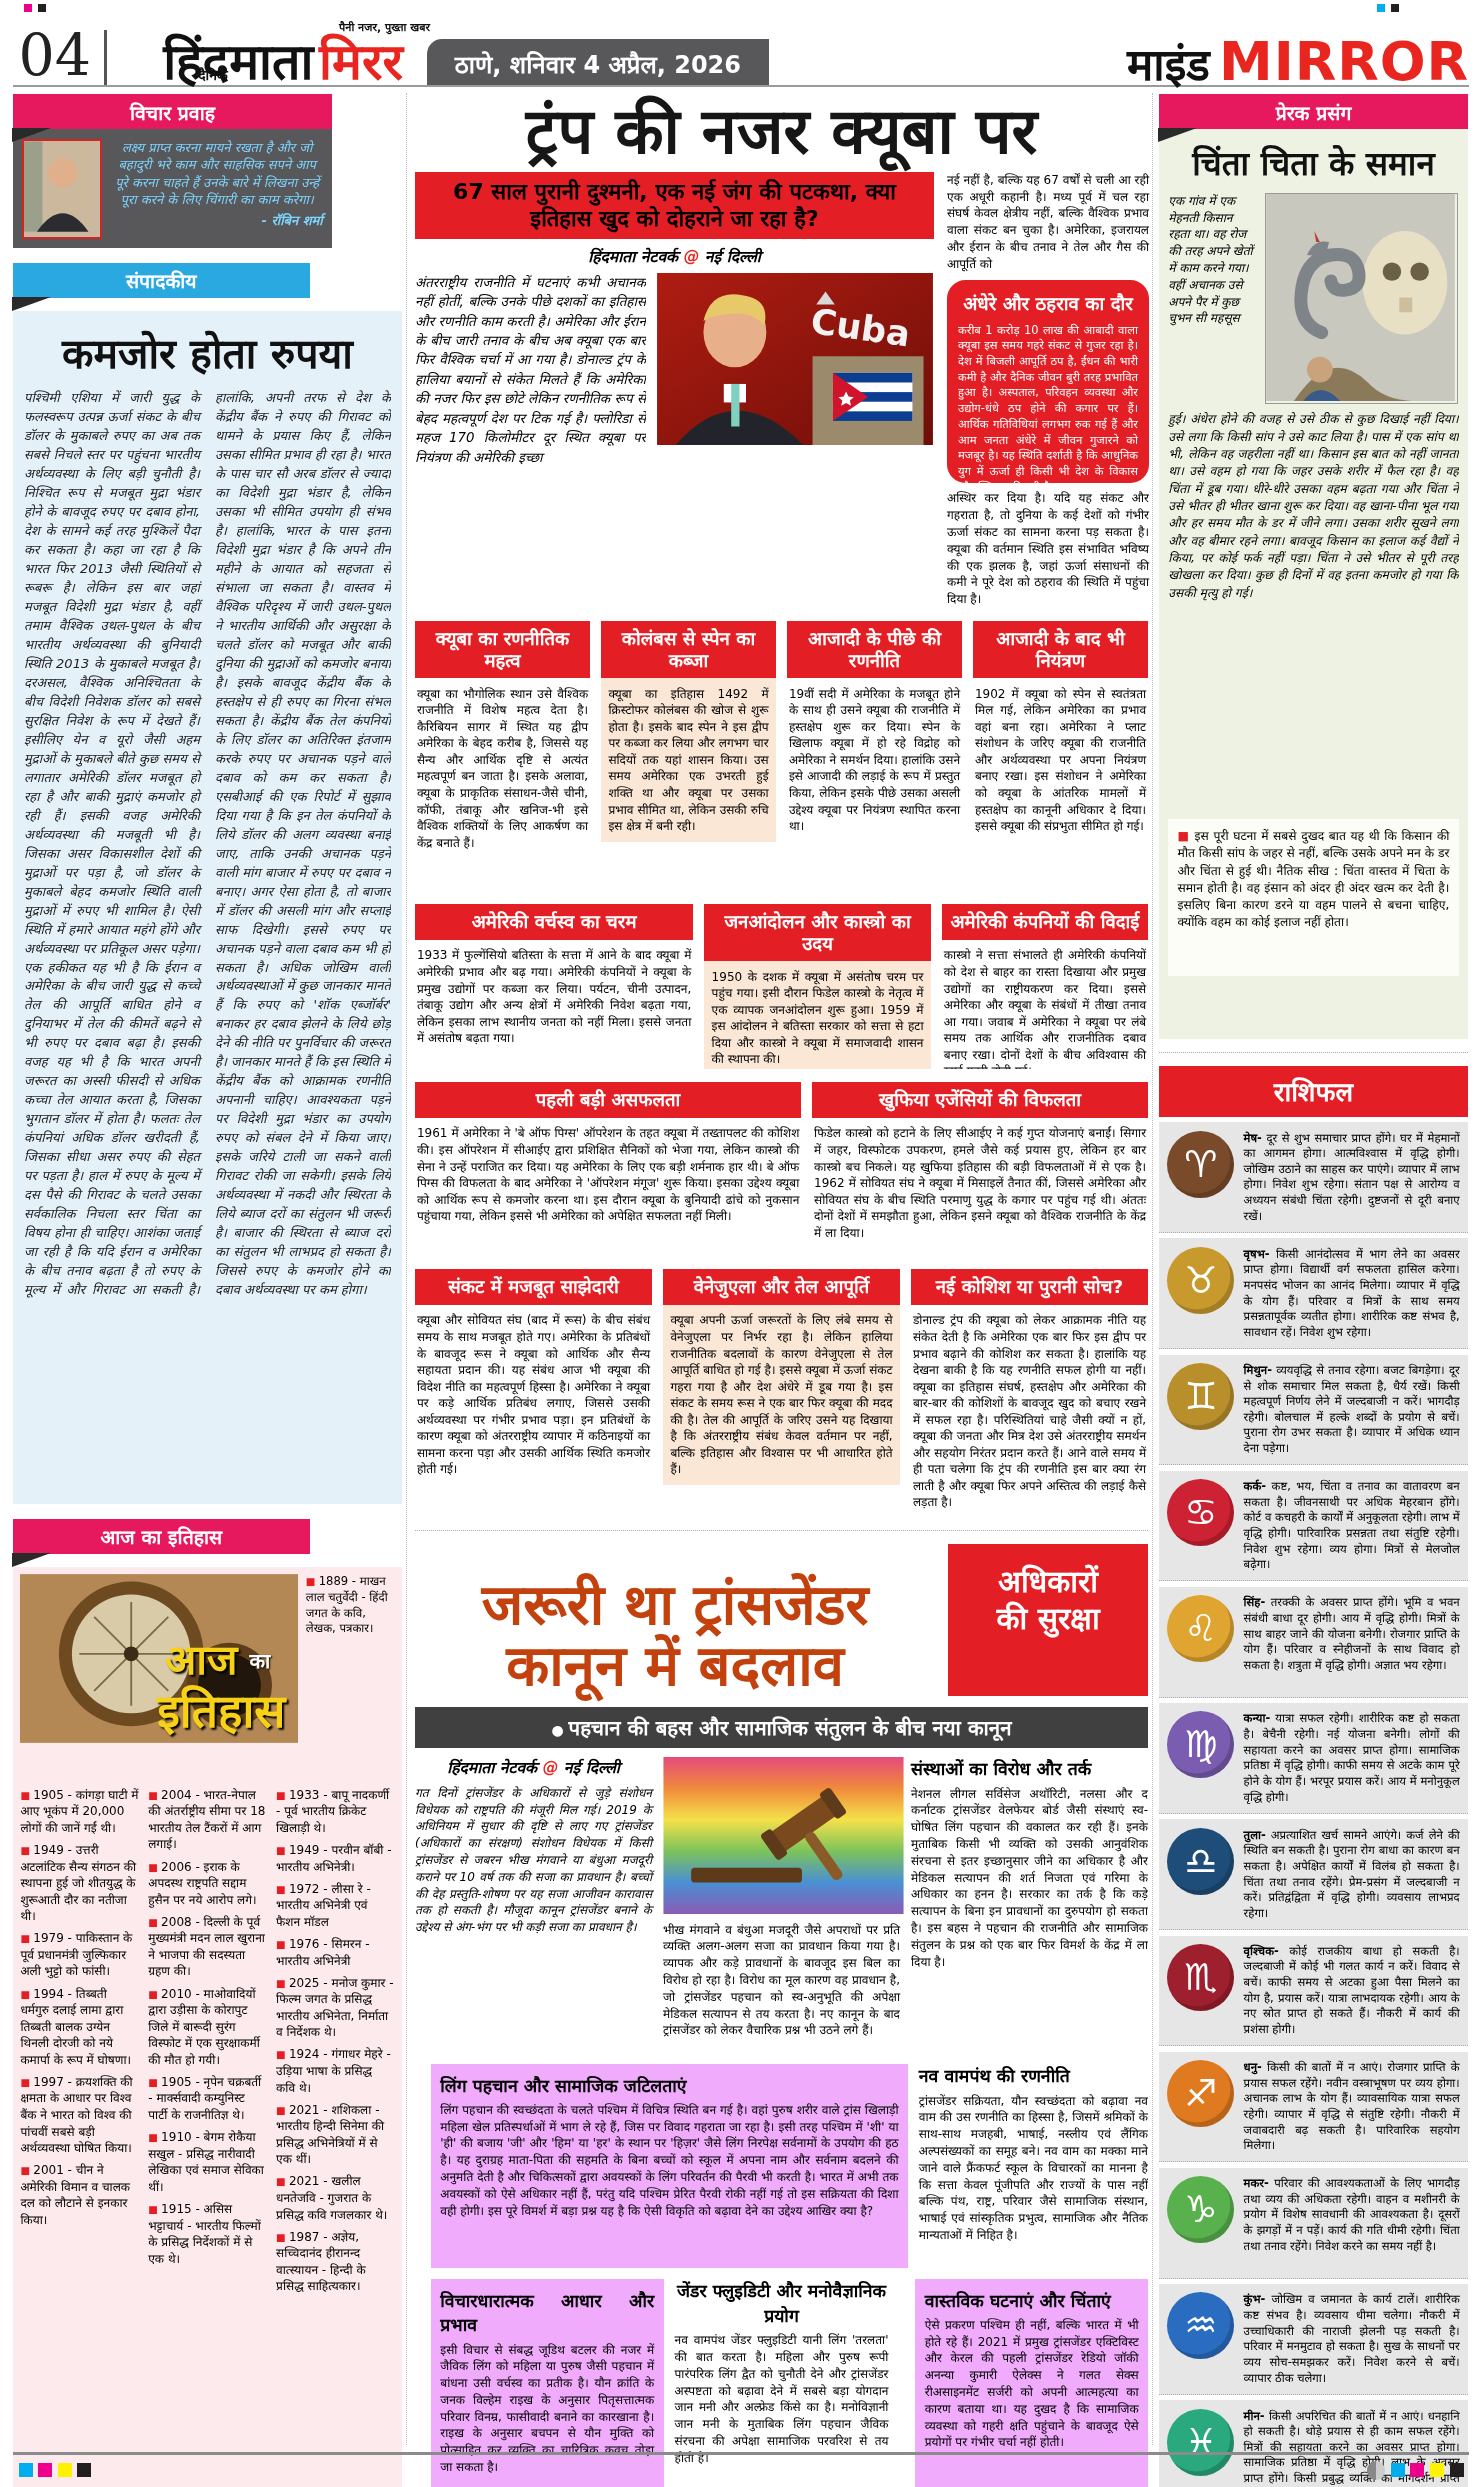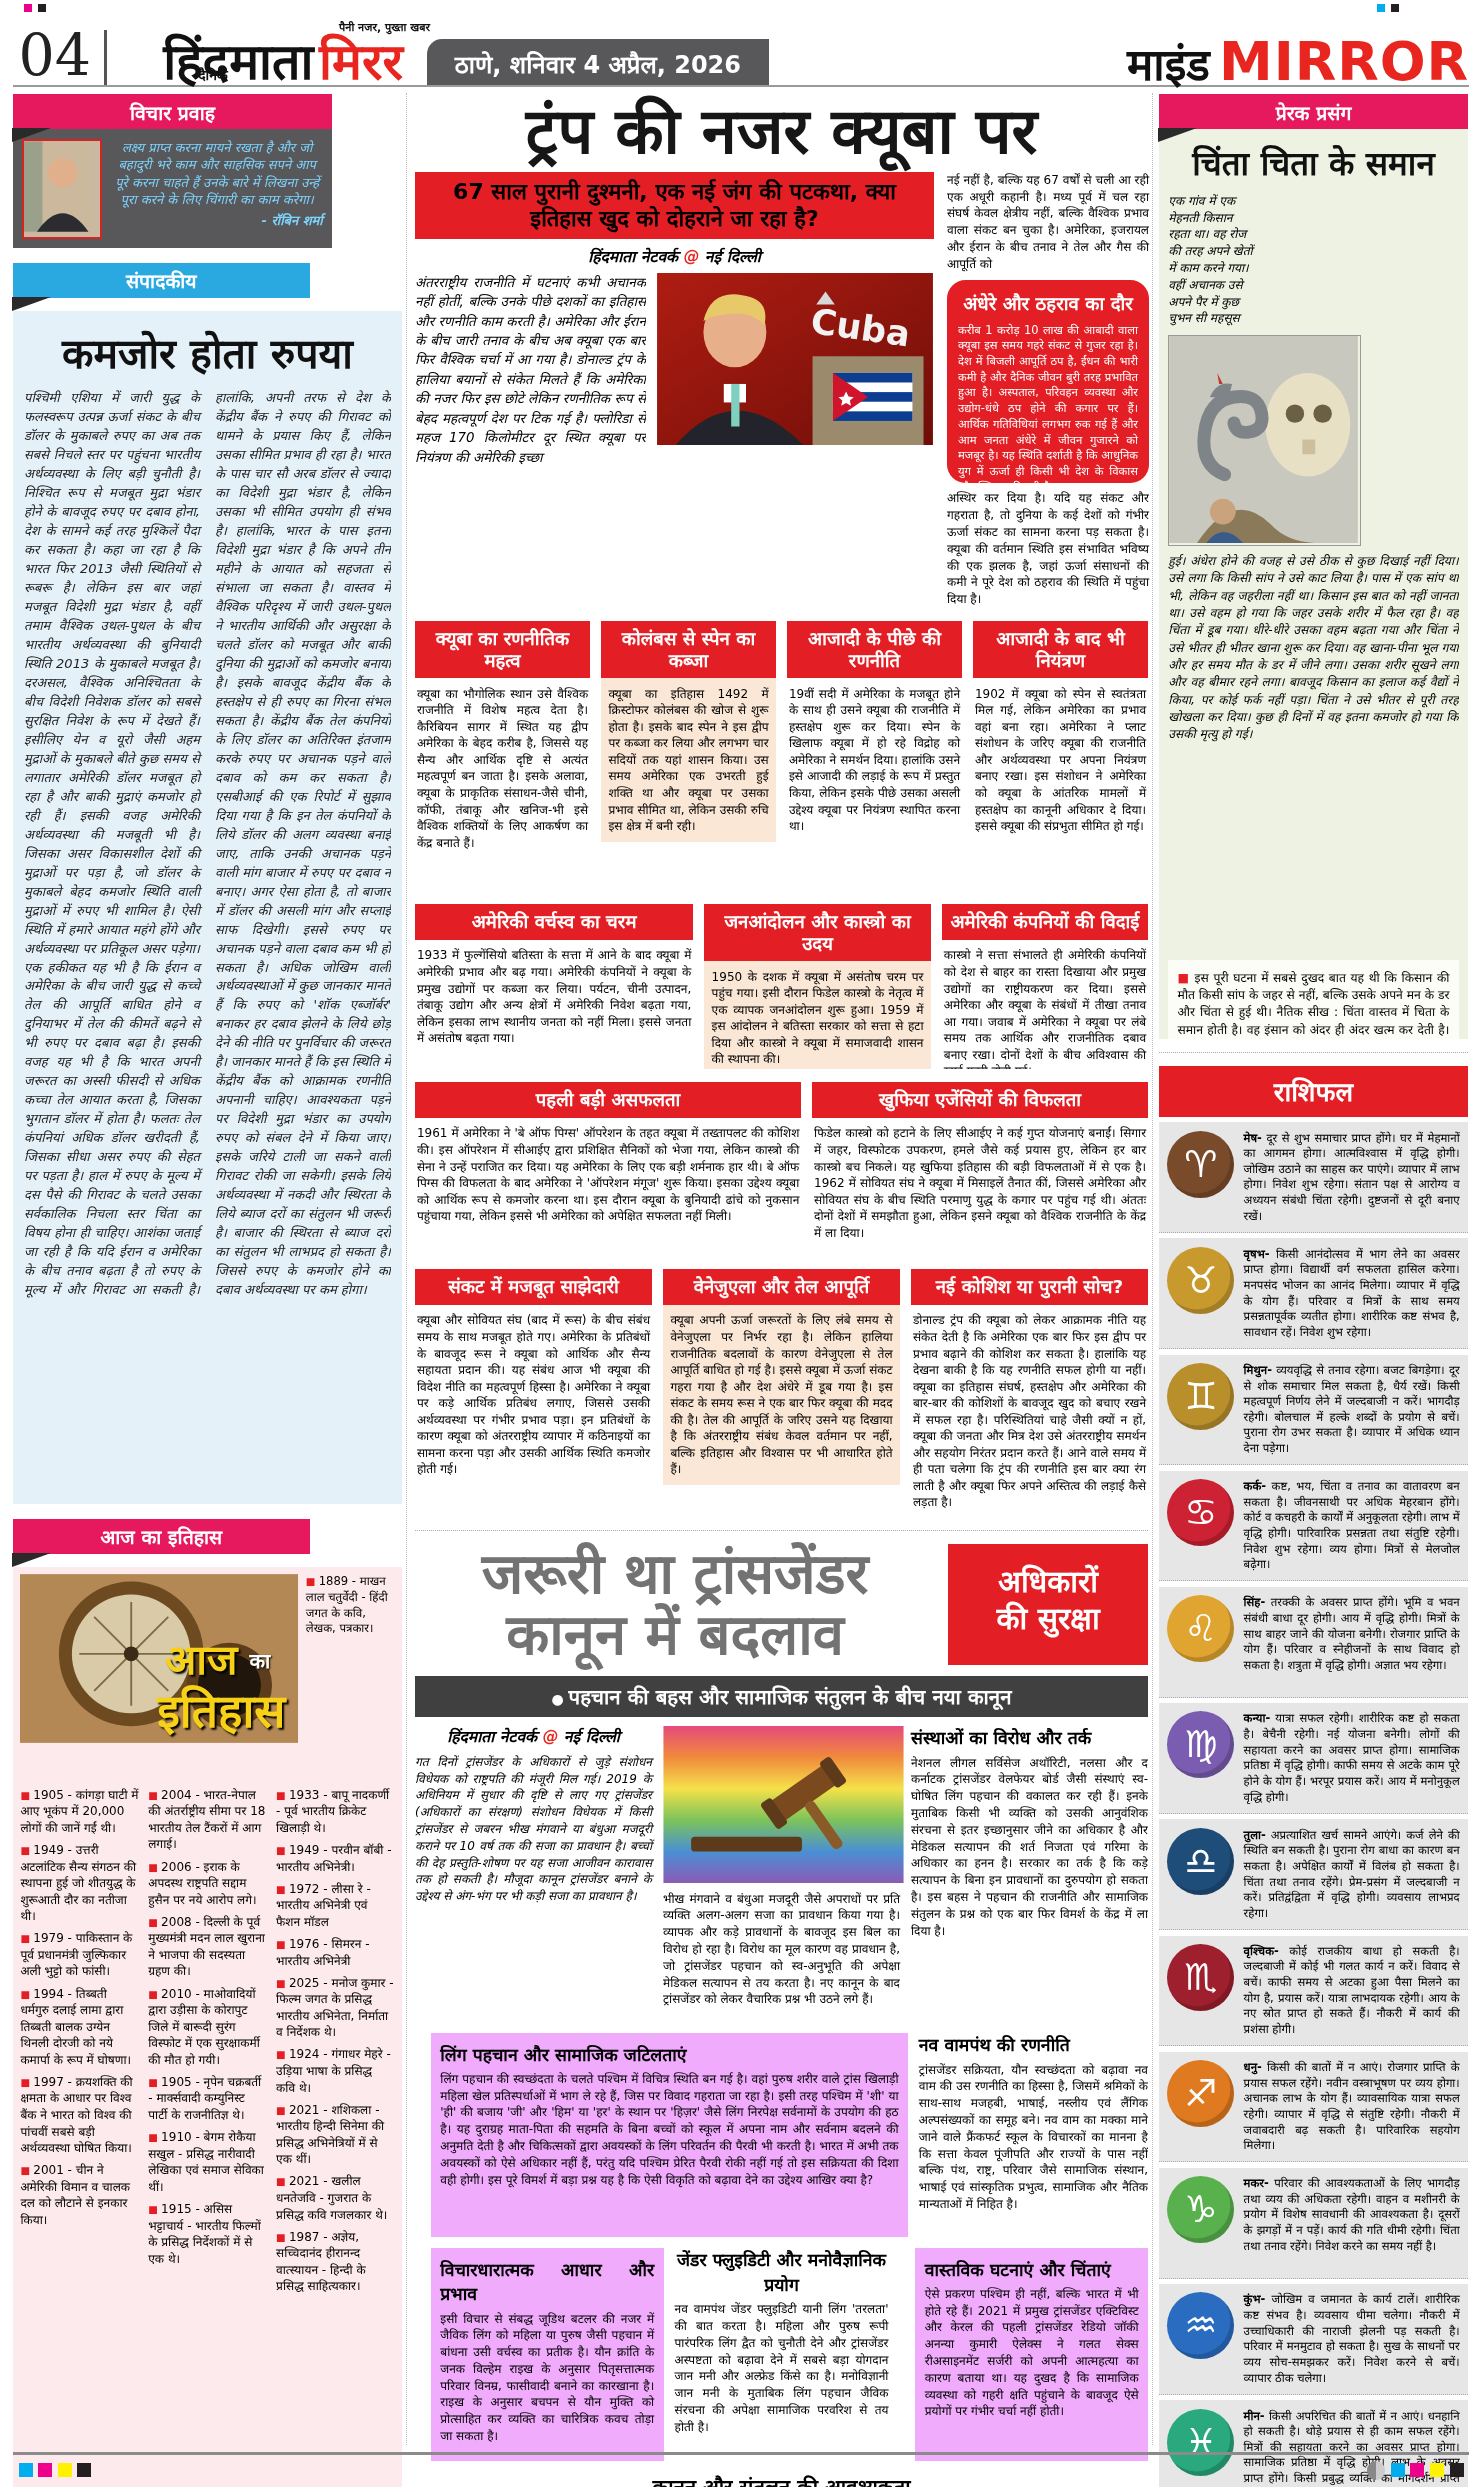--- a/index.html
+++ b/index.html
@@ -61,38 +61,38 @@
   .t-darkbox h4{margin:0 0 5.6px;text-align:center;font-size:18.5px;}
   .t-darkbox p{margin:0;font-size:11.4px;line-height:1.38;text-align:justify;}
   .boxrow{display:flex;gap:11px;margin-top:13px;}
   .rbox{flex:1;min-width:0;}
   .rbox-h{background:#e31e24;color:#fff;font-weight:700;text-align:center;font-size:18.5px;line-height:1.15;padding:7.4px 3.7px;}
   .rbox-b{font-size:12px;line-height:1.38;text-align:justify;padding:7.4px 1.9px 1.9px;overflow:hidden;}
   .tint .rbox-b{background:#fbe7d6;padding:7.4px;}
   .hsep{border-top:1.9px dotted #aaa;margin:13px 0;}
   
   .tg-headrow{display:flex;gap:13px;align-items:stretch;margin-top:3.7px;}
-  .tg-headline{flex:1;font-size:56px;font-weight:900;text-align:center;line-height:1.08;color:#737373;}
+  .tg-headline{flex:1;font-size:56px;font-weight:900;text-align:center;line-height:1.08;color:#c2410c;margin-top:31px;}
   .tg-sidebox{width:185px;flex:none;background:#e31e24;color:#fff;font-size:30px;font-weight:800;text-align:center;padding:18.5px 7.4px;line-height:1.25;}
   .tg-strip{background:#404040;color:#fff;font-size:20.4px;font-weight:700;text-align:center;padding:6.5px;margin-top:11px;}
   .tg-strip::before{content:"● ";font-size:14px;}
   .tg-cols{display:flex;gap:11px;margin-top:9.3px;}
   .tg-c{flex:1;font-size:12px;line-height:1.4;text-align:justify;min-width:0;}
   .tg-c .t-byline{margin-top:0;}
   .tg-img{width:241px;height:157px;margin-bottom:7.4px;}
   .tg-sec-h{font-size:17.6px;font-weight:800;margin:0 0 3.7px;}
   .bluebox{background:#f0abfc;padding:9.3px;margin-left:16px;}
   .tg-row{display:flex;gap:11px;margin-top:11px;}
   .tg-bottom{margin-top:11px;text-align:center;}
   .tg-bottom .tg-sec-h{font-size:20.4px;}
   
   .col-right{position:absolute;left:1159px;top:94px;width:309px;}
   .prerakbox{background:#edf2e3;padding:9.3px;height:891px;overflow:hidden;}
   .p-title{font-size:33px;font-weight:900;text-align:center;margin:1.9px 0 7.4px;color:#111;}
-  .p-row{display:flex;gap:7.4px;flex-direction:column;}
+  .p-row{display:flex;gap:7.4px;}
   .p-lead{width:89px;font-size:12px;font-style:italic;line-height:1.4;}
   .p-img{width:191px;height:209px;flex:none;border:0.9px solid #999;}
   .p-body{font-size:12.2px;font-style:italic;line-height:1.42;text-align:justify;margin-top:7.4px;height:398px;overflow:hidden;}
   .p-moral{background:#fbfdf6;margin-top:9.3px;padding:9.3px;font-size:12.2px;line-height:1.42;text-align:justify;height:139px;overflow:hidden;}
   .p-moral::before{content:"■ ";color:#e31e24;}
   .z-entry{display:flex;gap:9.3px;background:#e6e6e6;padding:8.3px;margin-top:5.6px;border-bottom:1.9px dotted #aaa;height:93px;overflow:hidden;align-items:flex-start;}
   .z-icon{width:67px;height:67px;border-radius:50%;flex:none;display:flex;align-items:center;justify-content:center;color:#fff;font-size:37px;box-shadow:inset -3.7px -4.6px 0 rgba(0,0,0,.18);}
   .z-text{font-size:11.5px;line-height:1.36;text-align:justify;}
   .z-name{font-weight:800;}
   

